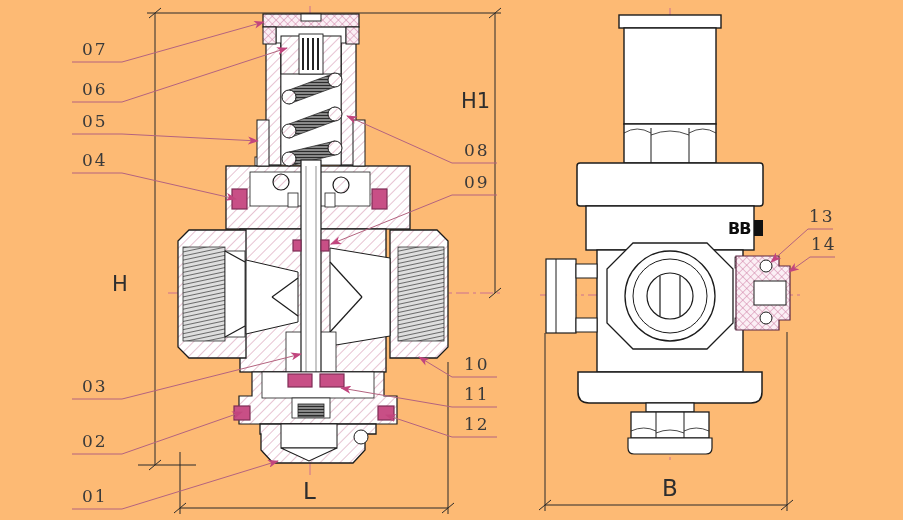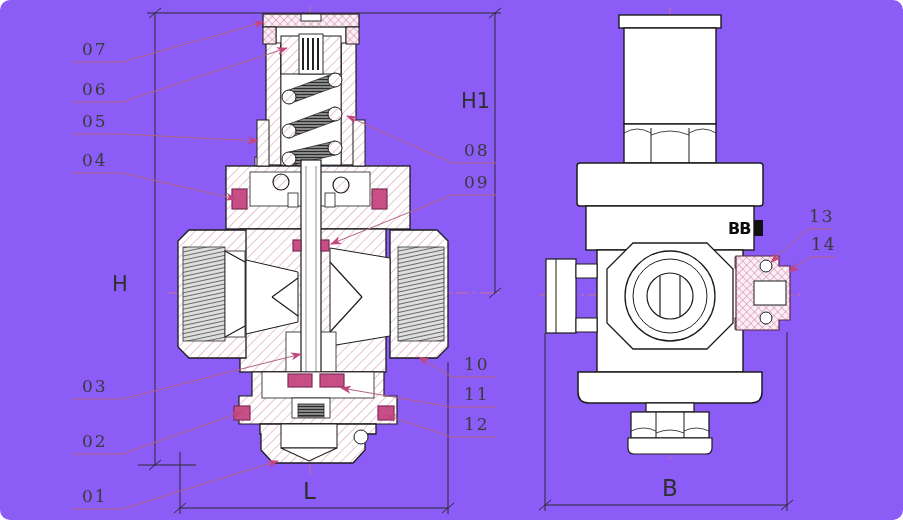--- a/index.html
+++ b/index.html
@@ -1,17 +1,17 @@
 <!DOCTYPE html>
 <html><head>
 <meta charset="utf-8">
 <style>
   html,body{margin:0;padding:0;background:#ffffff;}
-  .canvas{position:relative;width:903px;height:520px;background:#8b5cf6;overflow:hidden;
-          font-family:"DejaVu Sans",sans-serif;border-radius:10px;}
+  .canvas{position:relative;width:903px;height:520px;background:#fdba74;overflow:hidden;
+          font-family:"DejaVu Sans",sans-serif;}
   svg{position:absolute;left:0;top:0;}
   text{user-select:none;}
   .part-num{font-family:"DejaVu Serif",serif;font-size:17px;fill:#3a3a3a;letter-spacing:2px;}
   .dim-letter{font-family:"DejaVu Sans",sans-serif;font-size:21px;fill:#2e2e2e;}
   .dim-letter-big{font-family:"DejaVu Sans",sans-serif;font-size:23px;fill:#2e2e2e;}
   .marking{font-family:"DejaVu Sans",sans-serif;font-size:16px;font-weight:bold;fill:#0d0d0d;letter-spacing:-1px;}
 </style>
 </head>
 <body>
 

